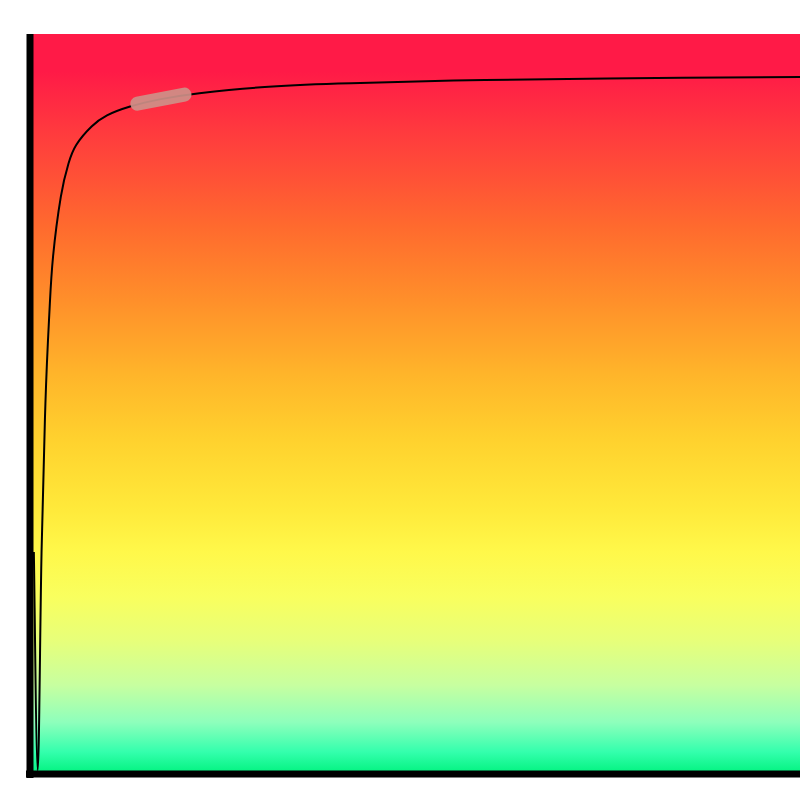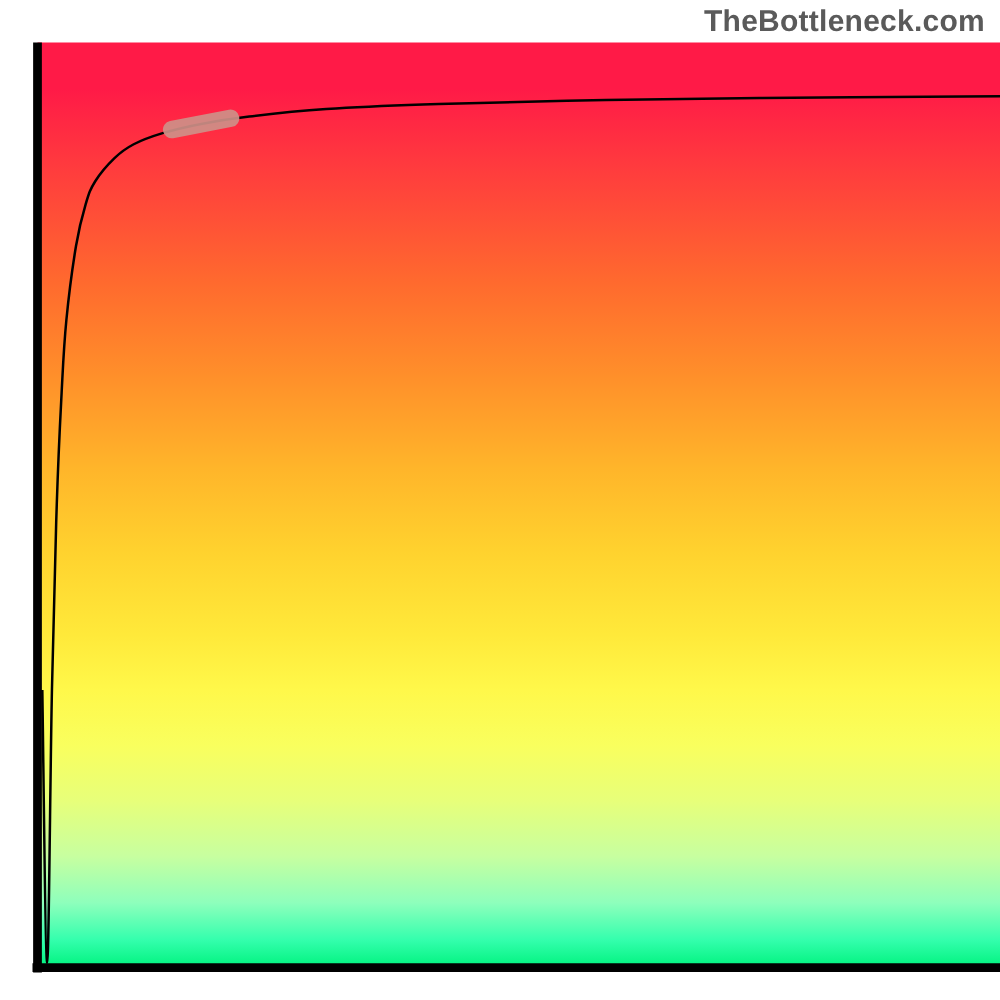--- a/index.html
+++ b/index.html
@@ -73,15 +73,14 @@
 
   <div class="plot-area"></div>
 
   <svg class="axes-svg" viewBox="0 0 800 800">
     <line class="axis" x1="30" y1="34" x2="30" y2="778"></line>
     <line class="axis" x1="26" y1="774" x2="800" y2="774"></line>
     <path id="curve" class="curve-path" d="M 33.85 552.00 C 34.54 591.29, 36.31 770.30, 37.70 770.30 C 39.09 770.30, 40.16 617.93, 41.55 552.00 C 42.94 486.07, 44.01 446.62, 45.40 404.00 C 46.79 361.38, 47.86 341.84, 49.25 315.20 C 50.64 288.56, 51.02 277.31, 53.10 256.00 C 55.18 234.69, 58.03 213.45, 60.80 196.80 C 63.57 180.15, 65.73 172.82, 68.50 163.50 C 71.27 154.18, 72.04 151.66, 76.20 145.00 C 80.36 138.34, 86.06 131.83, 91.60 126.50 C 97.14 121.17, 100.07 119.00, 107.00 115.40 C 113.93 111.80, 120.40 109.45, 130.10 106.52 C 139.80 103.59, 148.43 101.52, 160.90 99.12 C 173.37 96.72, 181.38 95.33, 199.40 93.20 C 217.42 91.07, 236.05 89.01, 261.00 87.28 C 285.95 85.55, 303.35 84.78, 338.00 83.58 C 372.65 82.38, 404.99 81.55, 453.50 80.62 C 502.01 79.69, 545.13 79.07, 607.50 78.40 C 669.87 77.73, 765.35 77.19, 800.00 76.92"></path>
     <line id="marker" class="marker" x1="137.33" y1="103.65" x2="184.47" y2="94.59"></line>
   </svg>
 
-  <div class="attribution">TheBottleneck.com</div>
 
 </div>
 
 </body></html>

